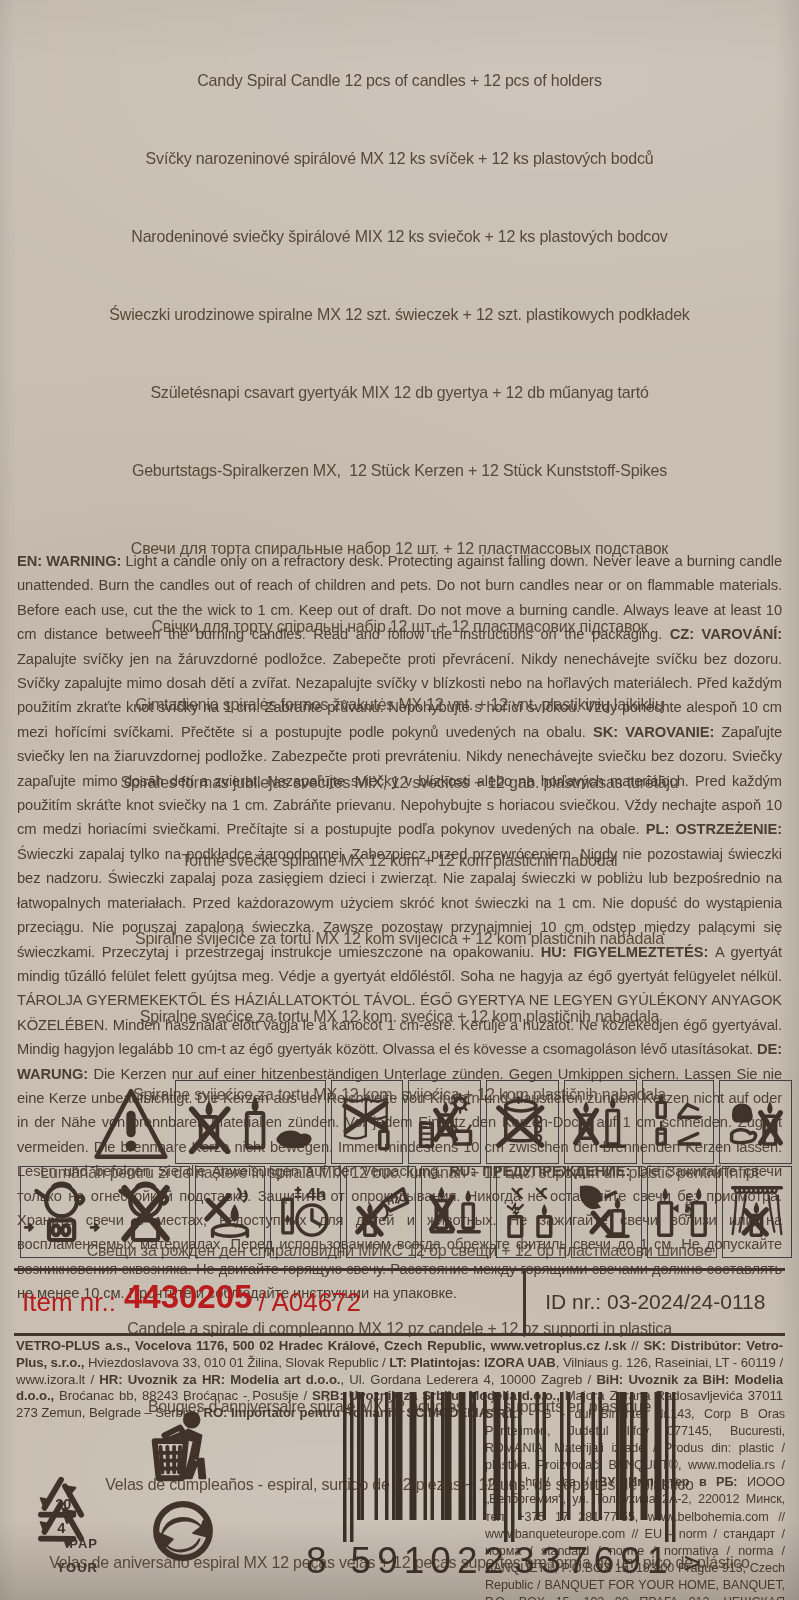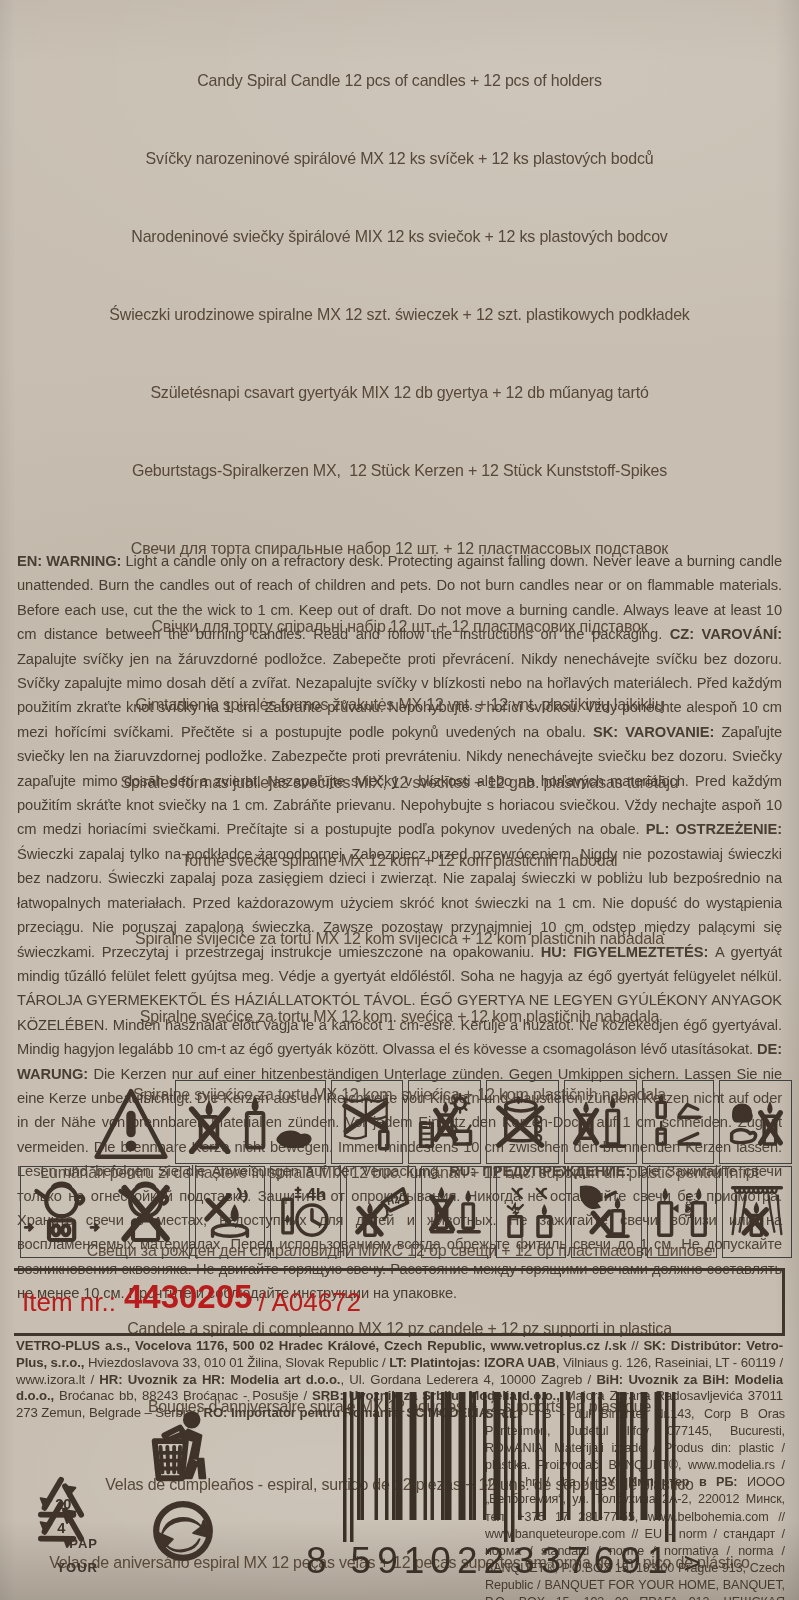--- a/index.html
+++ b/index.html
@@ -270,20 +270,24 @@
       <path class="x" d="M30 48 L66 88 M66 46 L28 86"></path>
     </svg>
   </div>
 </div>
 
 <div class="abs itembar">
   <div class="ib-left">
     <span>Item nr.:</span>
     <b>4430205</b>
     <span>/ A04672</span>
+  </div>
+  <div class="ib-right">
+    <span>ID nr.:</span>&nbsp;
+    <span>03-2024/24-0118</span>
   </div>
 </div>
 
 <p class="abs foot"><span class="b">VETRO-PLUS a.s., Vocelova 1176, 500 02 Hradec Králové, Czech Republic, www.vetroplus.cz /.sk</span><span> // </span><span class="b">SK: Distribútor: Vetro-Plus, s.r.o.,</span><span> Hviezdoslavova 33, 010 01 Žilina, Slovak Republic / </span><span class="b">LT: Platintojas: IZORA UAB</span><span>, Vilniaus g. 126, Raseiniai, LT - 60119 / www.izora.lt / </span><span class="b">HR: Uvoznik za HR: Modelia art d.o.o.</span><span>, Ul. Gordana Lederera 4, 10000 Zagreb / </span><span class="b">BiH: Uvoznik za BiH: Modelia d.o.o.,</span><span> Broćanac bb, 88243 Broćanac - Posušje / </span><span class="b">SRB: Uvoznik za Srbiju: Modelia d.o.o.,</span><span> Majora Zorana Radosavljevića 37011 273 Zemun, Belgrade – Serbia / </span><span class="b">RO: Importator pentru Romania: SC MODELIA</span></p>
 <div class="abs rightcol"><span class="b">S.R.L.</span><span> - B - dul Biruintei Nr.143, Corp B Oras Pantelimon, Judetul Ilfov 077145, Bucuresti, ROMANIA. Materijali izrade / Produs din: plastic / plastika. Proizvođač: BANQUET®, www.modelia.rs / .ro / .hr / .ba / </span><span class="b">BY: Импортер в РБ:</span><span> ИООО „Белбогемия“, ул. Толбухина 2А-2, 220012 Минск, тел. +375 17 281-77-55, www.belbohemia.com // www.banqueteurope.com // EU - norm / стандарт / норма / standard / norme / normativa / norma / BANQUET®, P.O.BOX 15, 193 00 Prague 913, Czech Republic / BANQUET FOR YOUR HOME, BANQUET, P.O. BOX 15, 193 00 ПРАГА 913, ЧЕШСКАЯ РЕСПУБЛИКА</span></div>
 
 <div class="abs ricon" id="pap">
   <svg width="66" height="62" viewBox="0 0 64 64">
     <g class="s" stroke-width="6">
       <path id="ra1" d="M32 8 L15 37"></path>

